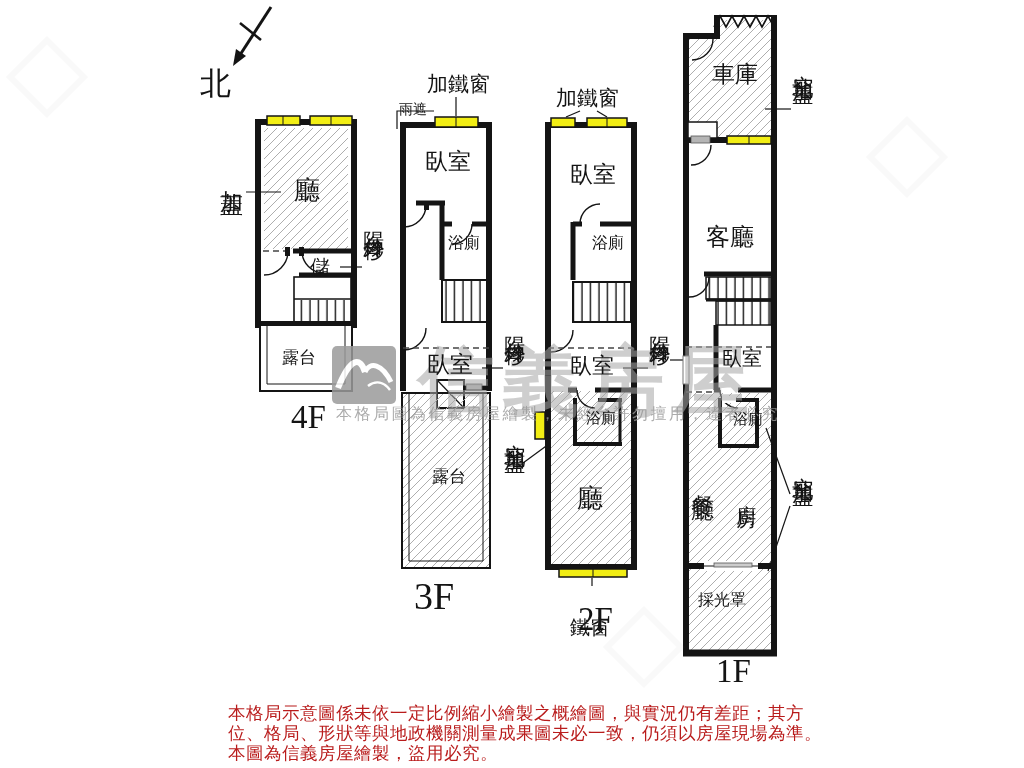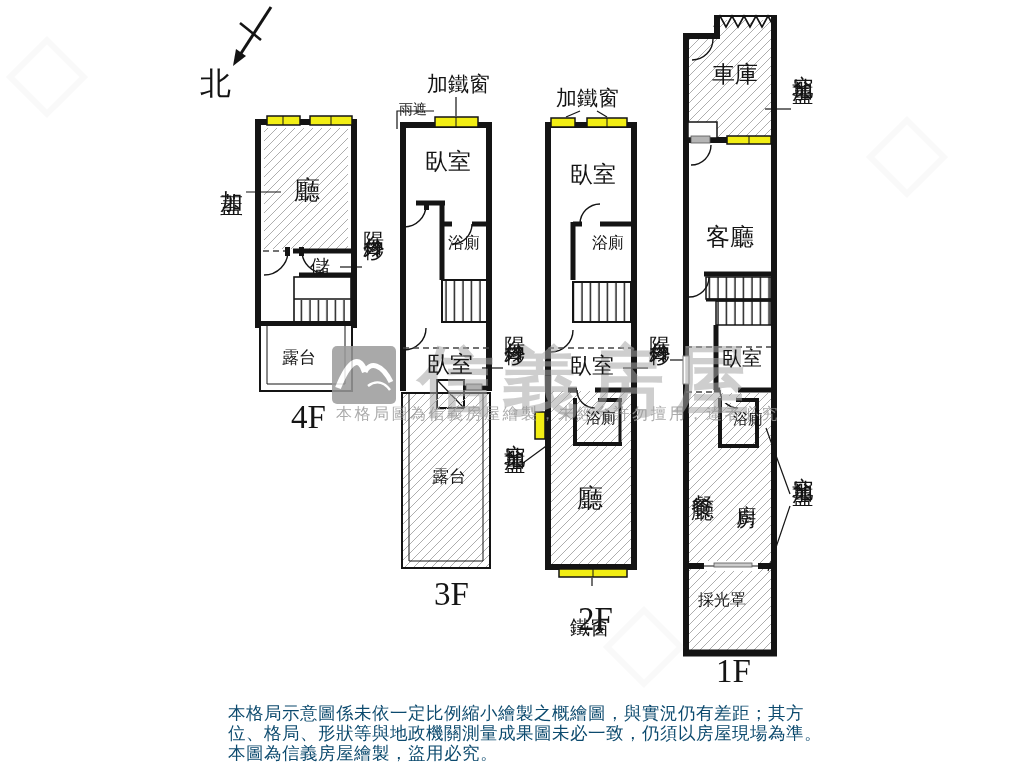--- a/index.html
+++ b/index.html
@@ -10,21 +10,21 @@
       font-family:"Liberation Sans",sans-serif;}
   .vtext{writing-mode:vertical-rl;text-orientation:upright;letter-spacing:3px;white-space:normal;}
   .flabel{font-family:"Liberation Serif",serif;font-weight:500;}
   .wm-big{position:absolute;left:418px;top:331px;font-size:76px;letter-spacing:9px;
           color:rgba(165,165,165,0.55);font-weight:600;pointer-events:none;font-family:Liberation Mono, monospace;}
   .wm-small{position:absolute;left:336px;top:404px;font-size:16px;letter-spacing:2.5px;
           color:rgba(150,150,150,0.8);pointer-events:none;}
   .wm-logo{position:absolute;left:332px;top:346px;pointer-events:none;opacity:0.85;}
   .wm-diamond{position:absolute;width:46px;height:46px;border:6px solid #888;opacity:0.05;
           transform:rotate(45deg);pointer-events:none;}
-  .footer-line{position:absolute;left:228px;font-size:17.5px;color:#0c4a6e;letter-spacing:0.5px;}
+  .footer-line{position:absolute;left:228px;font-size:17.5px;color:#b91c1c;letter-spacing:0.5px;}
 </style>
 </head>
 <body>
 
 <div id="canvas">
 
   <svg id="plan-svg" width="1024" height="768" viewBox="0 0 1024 768">
     <defs>
       <pattern id="hatch" width="9" height="9" patternUnits="userSpaceOnUse">
         <path d="M0 9 L9 0" stroke="#aeaeae" stroke-width="1"></path>
@@ -198,21 +198,21 @@
   <div class="lb vtext" style="left:363px;top:215px;font-size:21px;">陽台外移</div>
   <div class="lb" style="left:282px;top:349px;font-size:17px;">露台</div>
   <div class="lb flabel" style="left:291px;top:400px;font-size:33px;">4F</div>
 
   <div class="lb" style="left:427px;top:73px;font-size:21px;">加鐵窗</div>
   <div class="lb" style="left:399px;top:102px;font-size:14px;">雨遮</div>
   <div class="lb" style="left:425px;top:150px;font-size:23px;">臥室</div>
   <div class="lb" style="left:448px;top:235px;font-size:16px;">浴廁</div>
   <div class="lb" style="left:427px;top:353px;font-size:23px;">臥室</div>
   <div class="lb" style="left:432px;top:468px;font-size:17px;">露台</div>
-  <div class="lb flabel" style="left:434px;top:577px;font-size:33px;">3F</div>
+  <div class="lb flabel" style="left:414px;top:577px;font-size:38px;">3F</div>
 
   <div class="lb vtext" style="left:504px;top:320px;font-size:21px;">陽台外移</div>
   <div class="lb vtext" style="left:504px;top:427px;font-size:21px;">空地加蓋</div>
 
   <div class="lb" style="left:556px;top:87px;font-size:21px;">加鐵窗</div>
   <div class="lb" style="left:570px;top:163px;font-size:23px;">臥室</div>
   <div class="lb" style="left:592px;top:235px;font-size:16px;">浴廁</div>
   <div class="lb" style="left:570px;top:355px;font-size:22px;">臥室</div>
   <div class="lb" style="left:586px;top:410px;font-size:15px;">浴廁</div>
   <div class="lb" style="left:577px;top:485px;font-size:26px;">廳</div>

